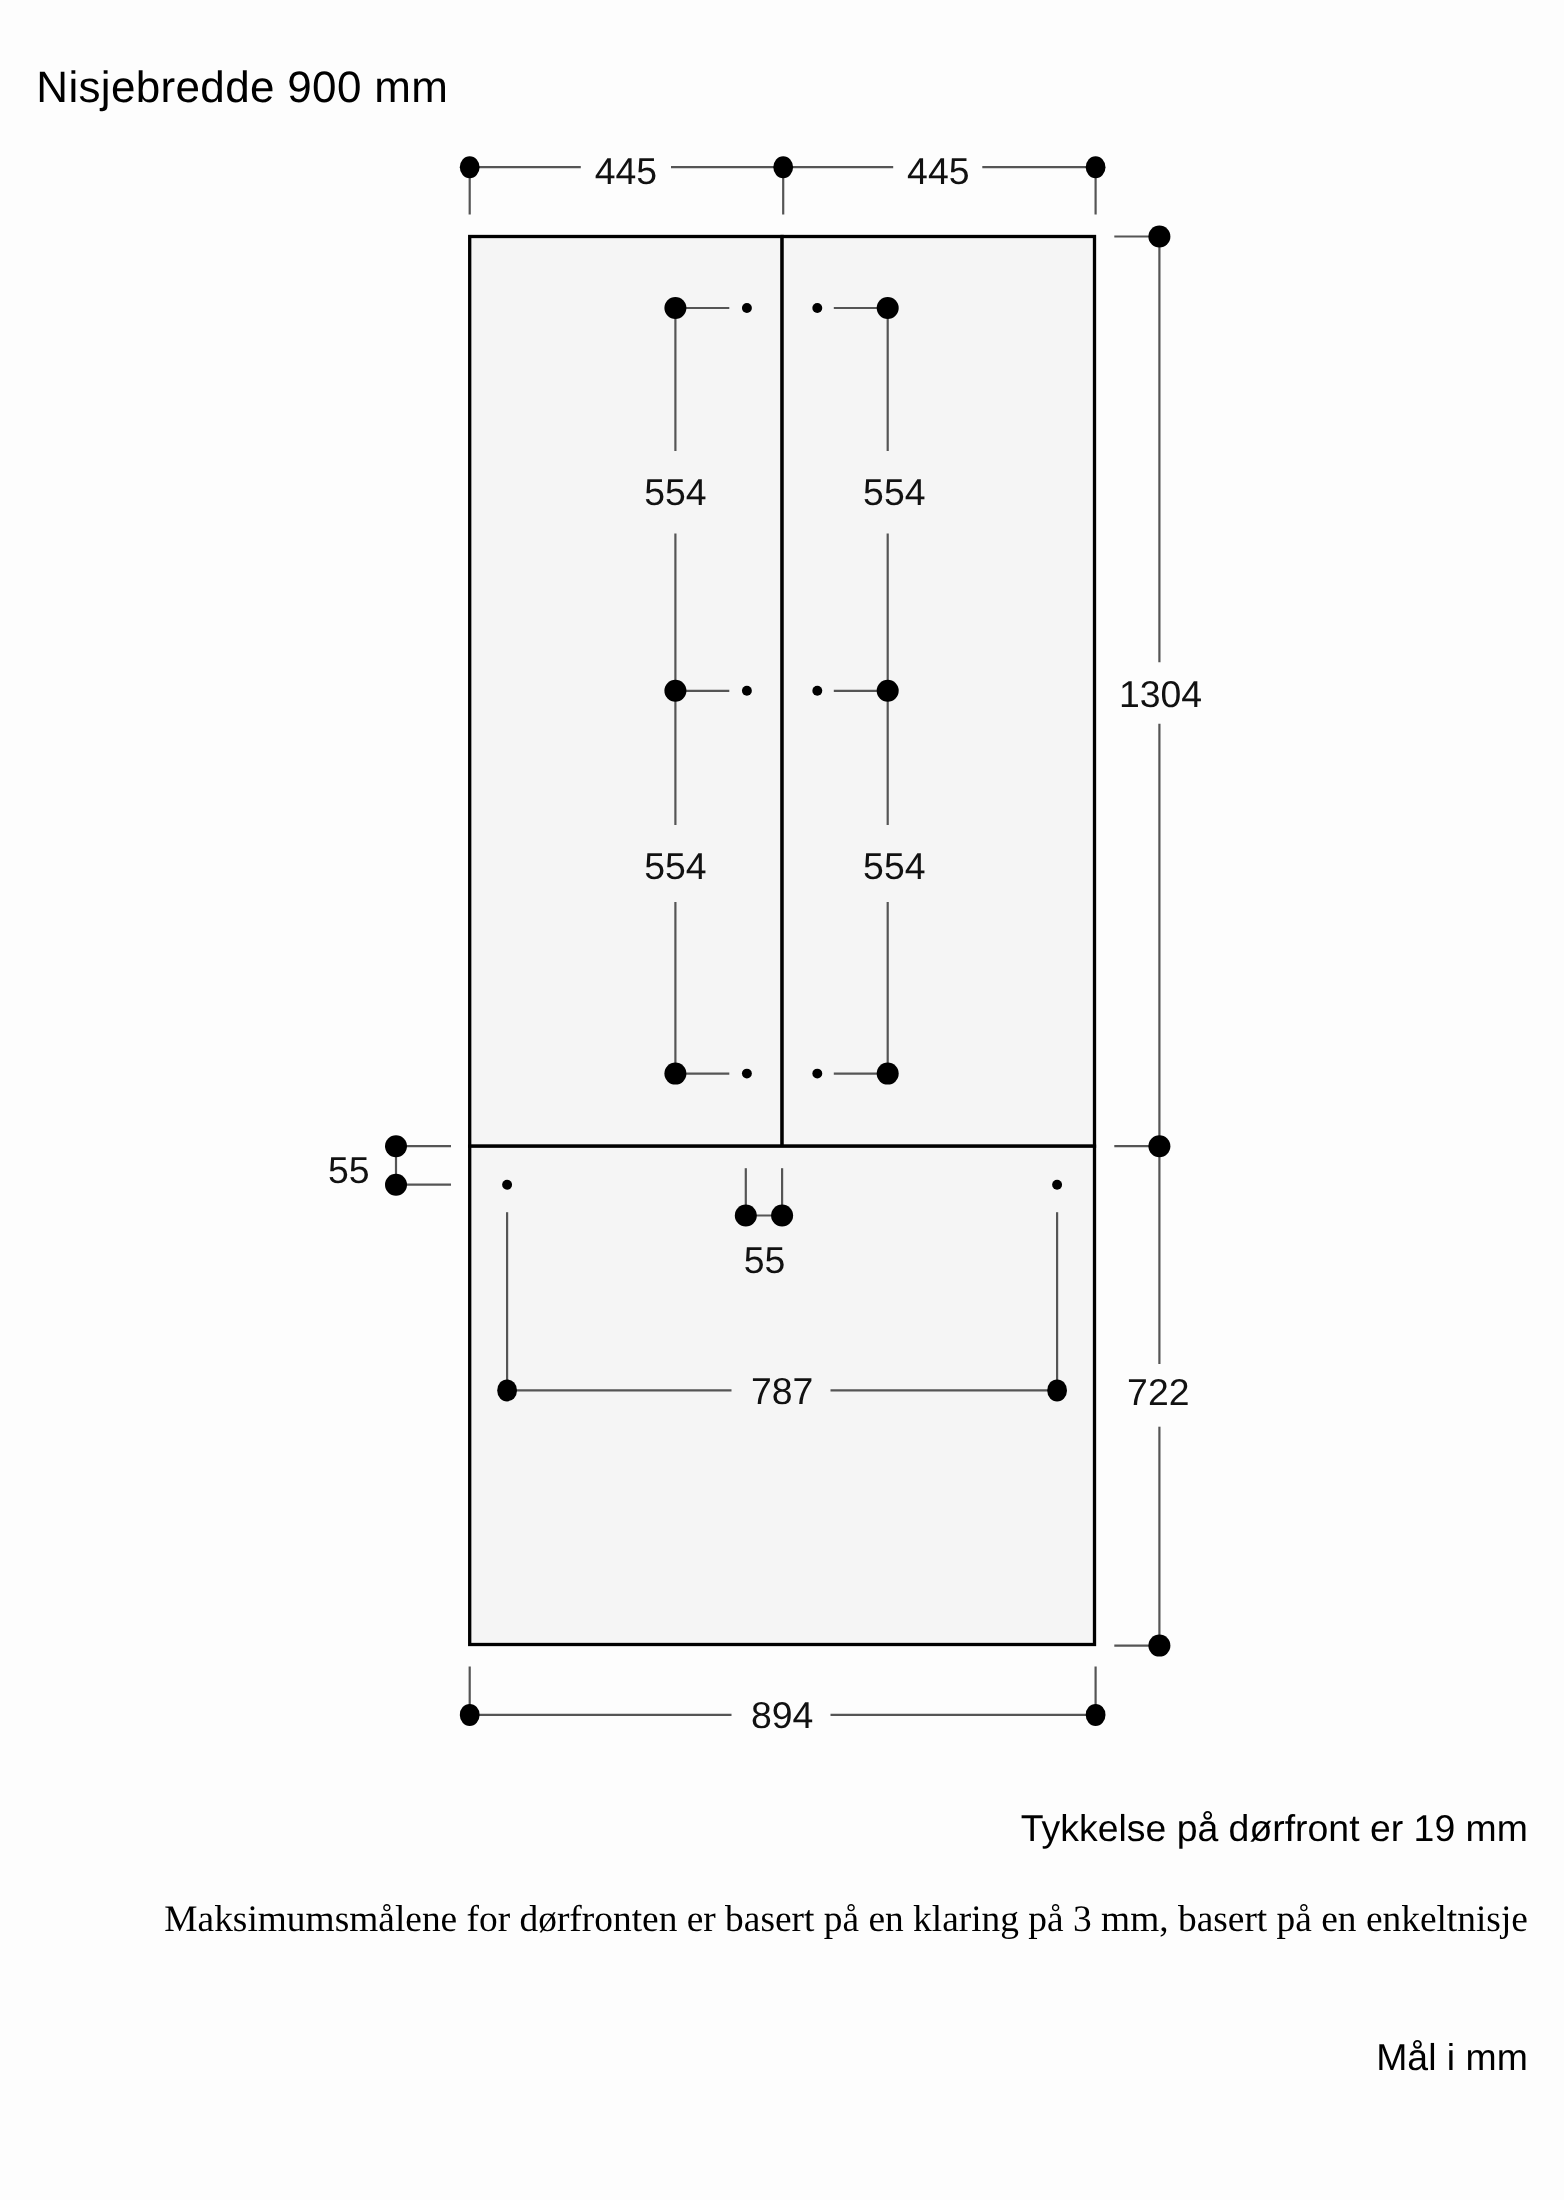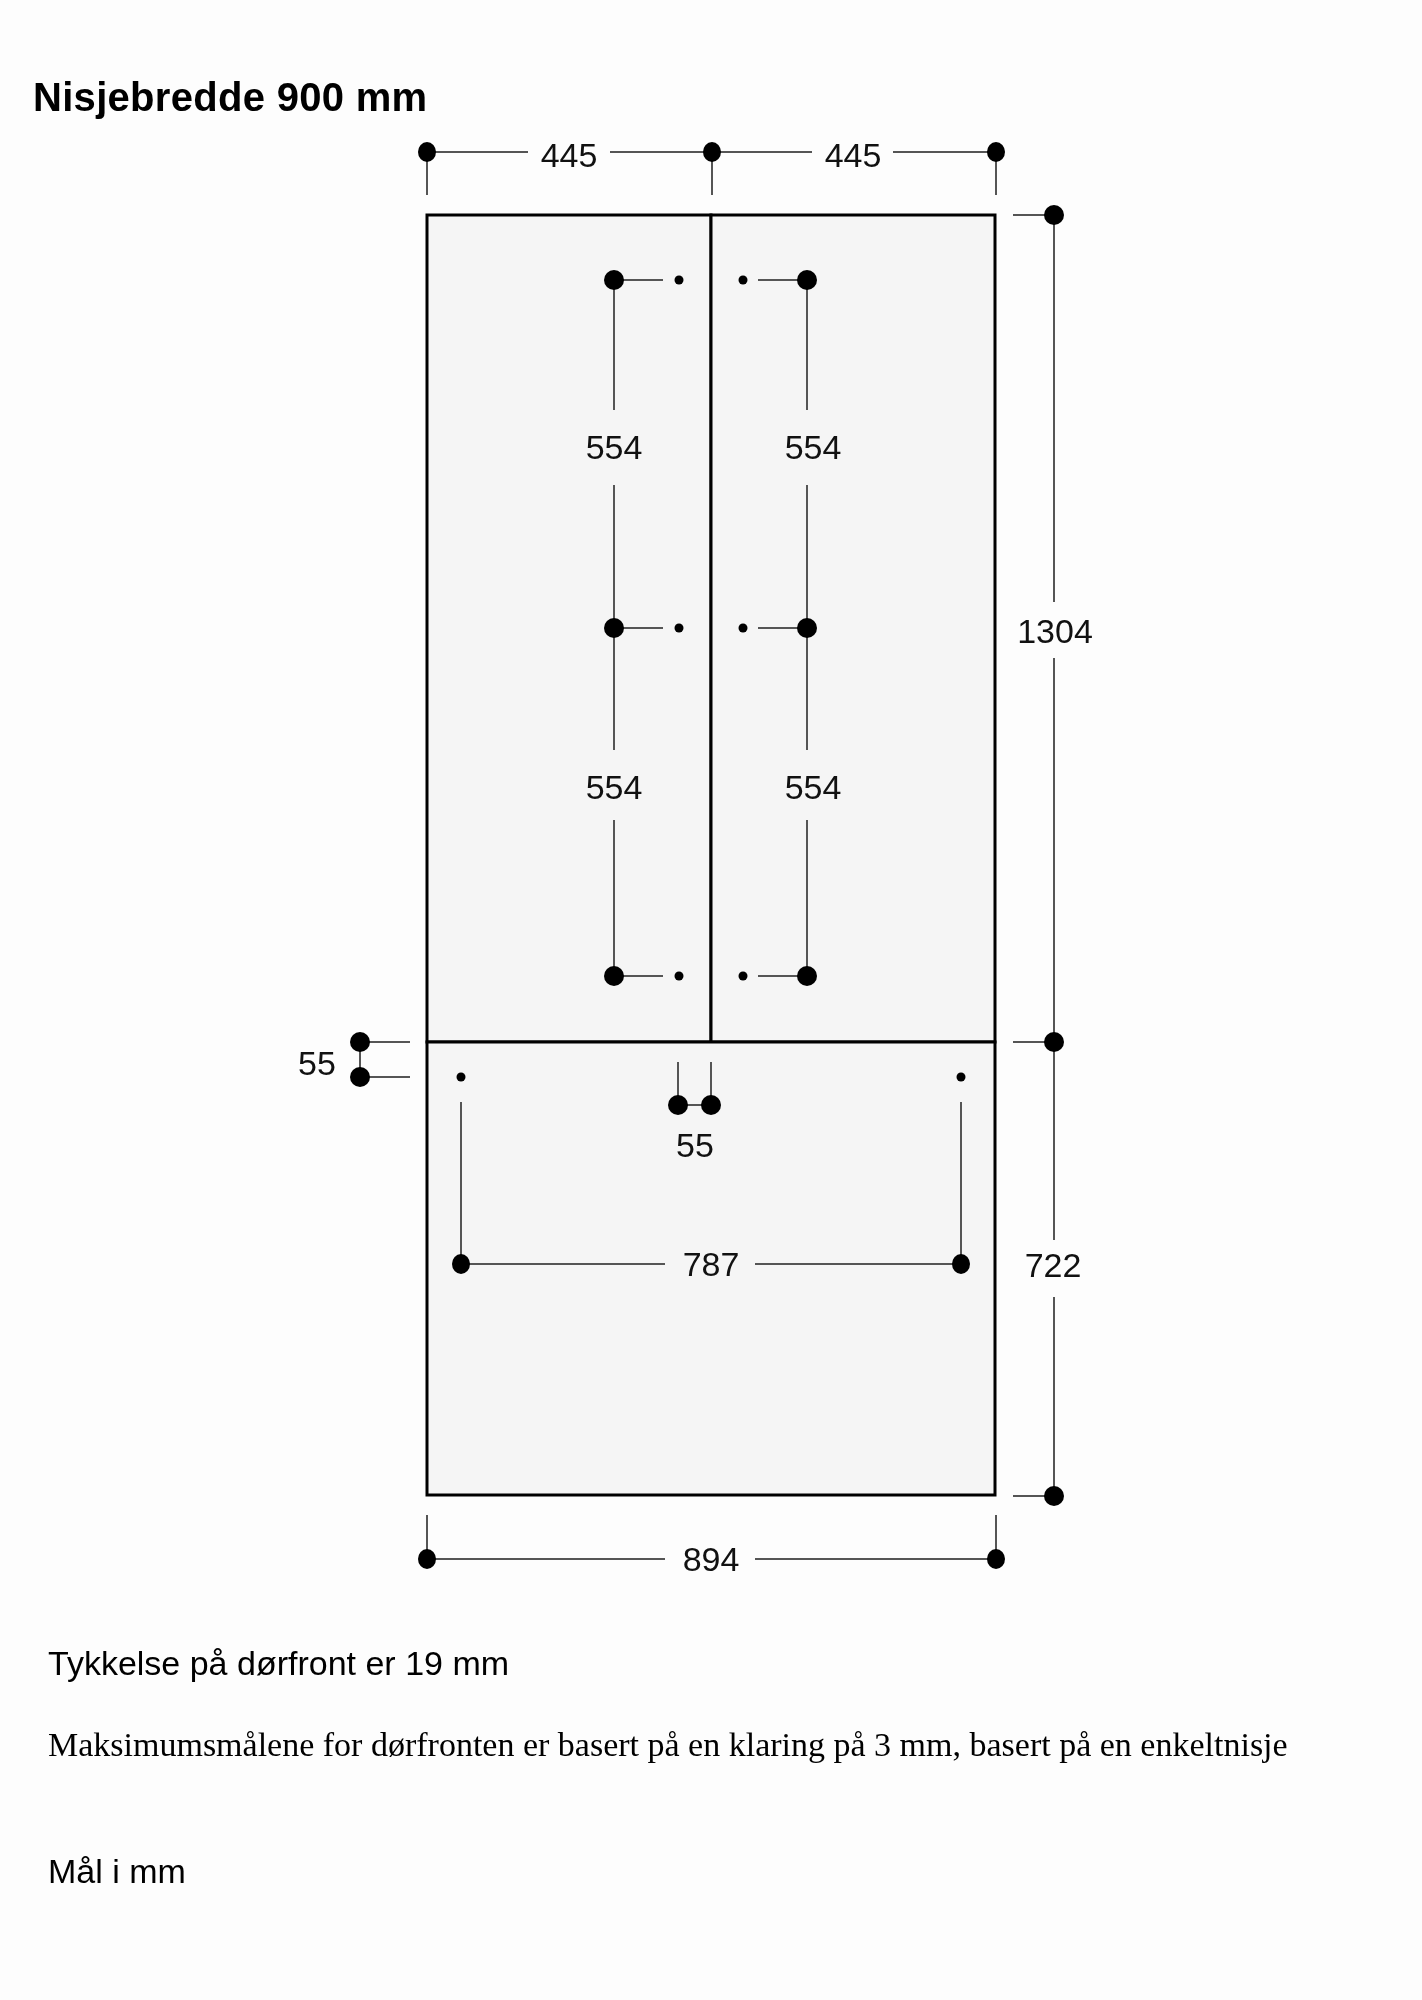--- a/index.html
+++ b/index.html
@@ -1,20 +1,20 @@
 <!DOCTYPE html>
 <html><head>
 <meta charset="utf-8">
 <style>
   html,body{margin:0;padding:0;background:#fdfdfd;}
   body{width:1422px;height:2000px;position:relative;overflow:hidden;font-family:"Liberation Sans",sans-serif;color:#000;}
-  .title{position:absolute;left:33px;top:58px;font-size:40px;font-weight:bold;letter-spacing:0.3px;margin-top:17px;}
+  .title{position:absolute;left:33px;top:58px;font-size:40px;font-weight:normal;letter-spacing:0.3px;}
   svg{position:absolute;left:0;top:0;}
   .dimtext{font-family:"Liberation Sans",sans-serif;font-size:34px;fill:#111;}
-  .note{position:absolute;left:48px;font-size:34px;line-height:43px;width:1360px;}
+  .note{position:absolute;left:29px;font-size:34px;line-height:43px;width:1360px;text-align:right;}
 </style>
 </head>
 <body>
 
 <div class="title">Nisjebredde 900 mm</div>
 
 <svg width="1422" height="1620" viewBox="0 0 1422 1620">
 
   <g stroke="#000" stroke-width="3" fill="#f5f5f5">
     <rect x="427" y="215" width="284" height="827"></rect>

